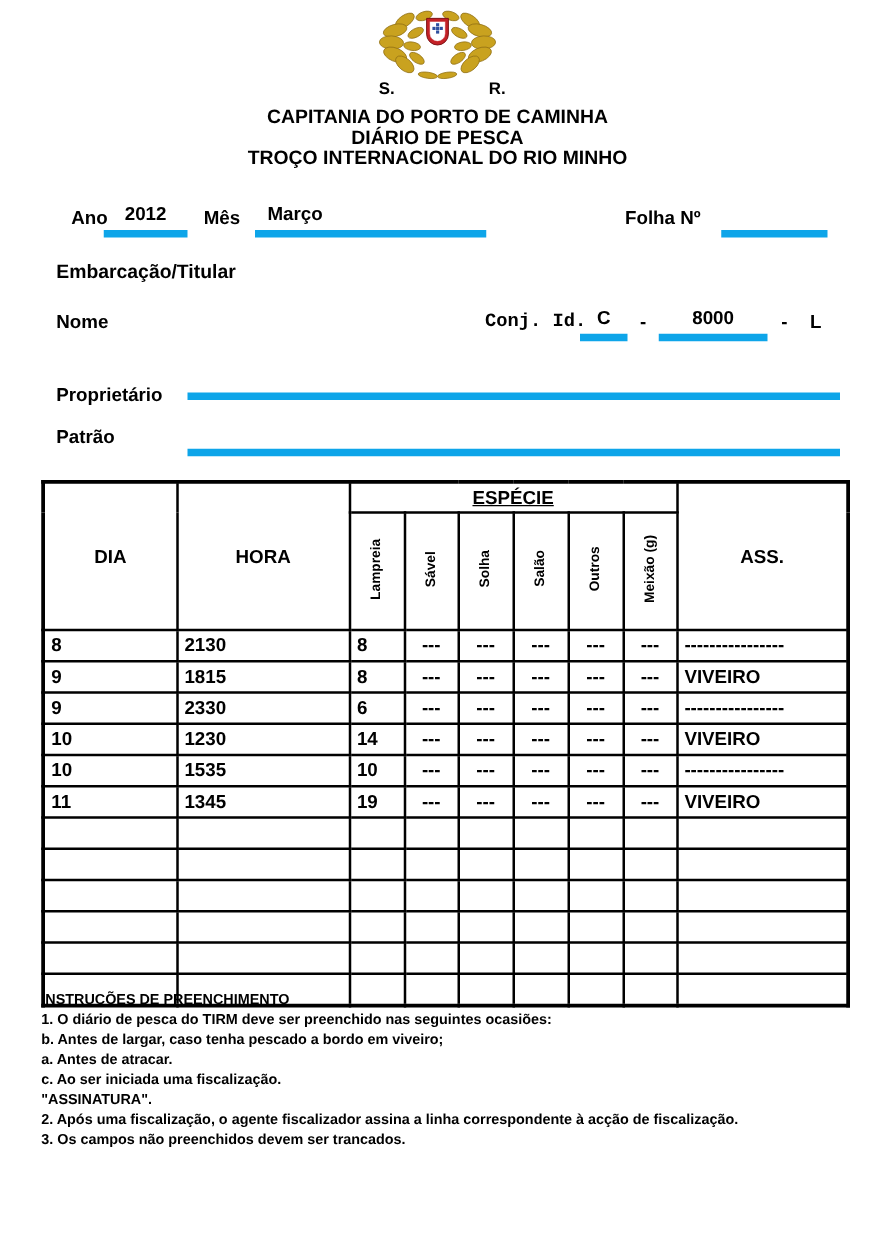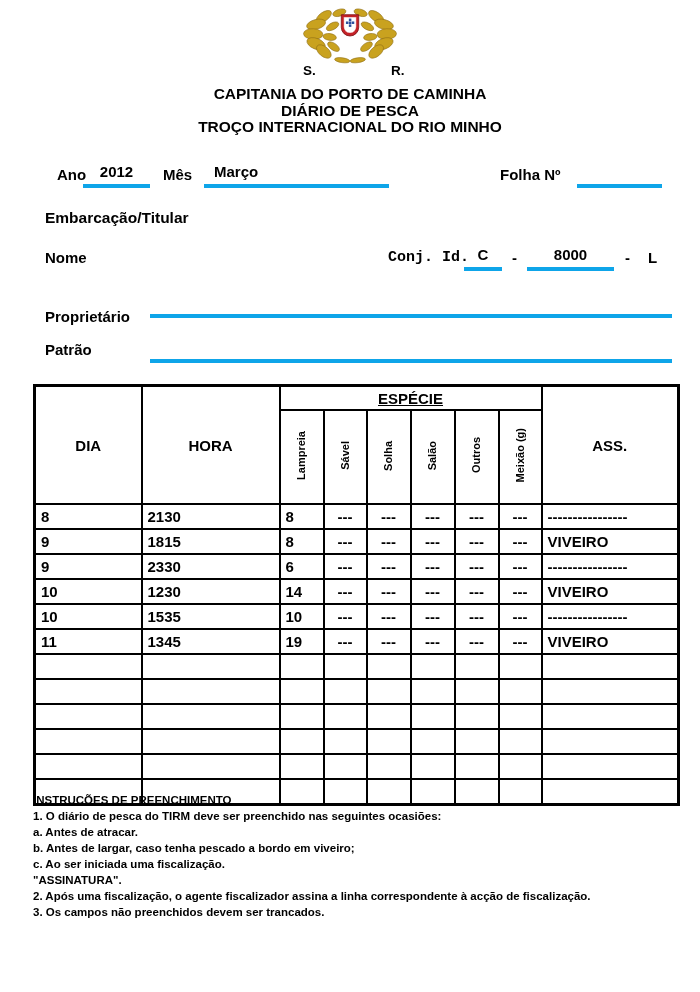--- a/index.html
+++ b/index.html
@@ -14,21 +14,21 @@
   .gold{fill:#C9A21F;stroke:#8F6E14;stroke-width:.6;}
   .shield-red{fill:#C42127;stroke:#7A1114;stroke-width:.8;}
   .shield-white{fill:#ffffff;stroke:#C42127;stroke-width:.4;}
   .shield-blue{fill:#2E4F9E;}
   .sr{font-size:13.5px;}
   
   .titles{position:absolute;left:0;top:86px;width:700px;text-align:center;
           font-size:15.5px;line-height:16.5px;}
   
   .lbl{font-size:15px;white-space:pre;}
-  .fline{border-bottom:4px solid #0ea5e9;text-align:center;font-size:15px;
+  .fline{border-bottom:6px solid #0ea5e9;text-align:center;font-size:15px;
          display:block;white-space:pre;overflow:hidden;}
   .fline.left{text-align:left;padding-left:10px;}
   .section-title{font-size:15.5px;}
   .nome-val{font-size:16px;}
   
   table.log{border-collapse:collapse;table-layout:fixed;
             position:absolute;left:33px;top:384px;width:644px;
             border:3px solid #000;}
   table.log th,table.log td{border:2px solid #000;padding:0;overflow:hidden;
             font-weight:bold;}
@@ -277,21 +277,21 @@
           <td></td>
           <td class="br3"></td>
           <td class="al"></td>
         </tr>
       </tbody>
   </table>
 
   <div class="instructions">
     <div>INSTRUÇÕES DE PREENCHIMENTO</div>
     <div>1. O diário de pesca do TIRM deve ser preenchido nas seguintes ocasiões:</div>
+    <div>b. Antes de largar, caso tenha pescado a bordo em viveiro;</div>
     <div>a. Antes de atracar.</div>
-    <div>b. Antes de largar, caso tenha pescado a bordo em viveiro;</div>
     <div>c. Ao ser iniciada uma fiscalização.</div>
     <div>"ASSINATURA".</div>
     <div>2. Após uma fiscalização, o agente fiscalizador assina a linha correspondente à acção de fiscalização.</div>
     <div>3. Os campos não preenchidos devem ser trancados.</div>
   </div>
 
 </div>
 
 </body></html>

